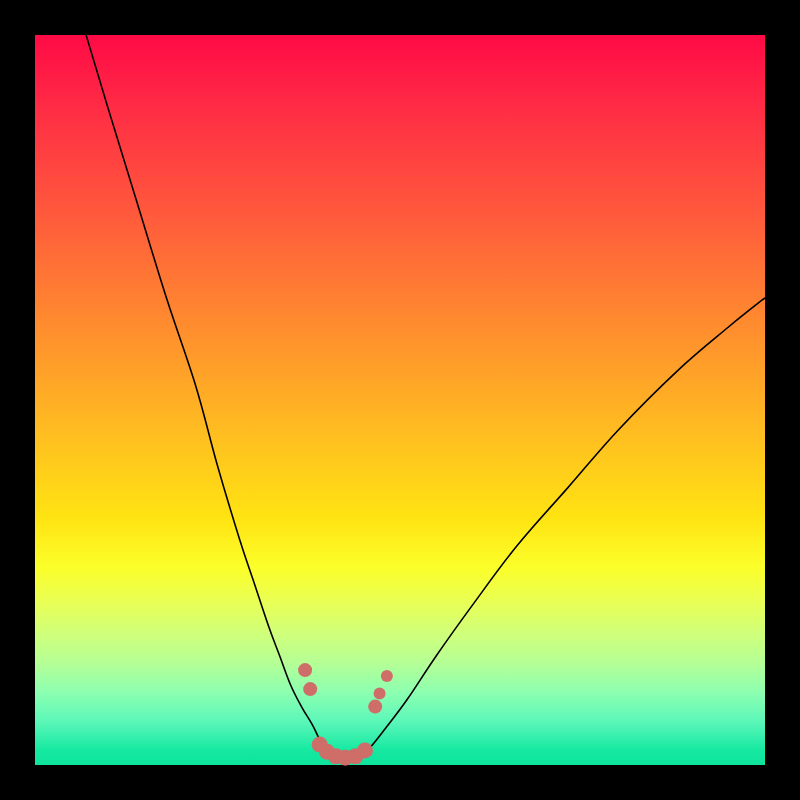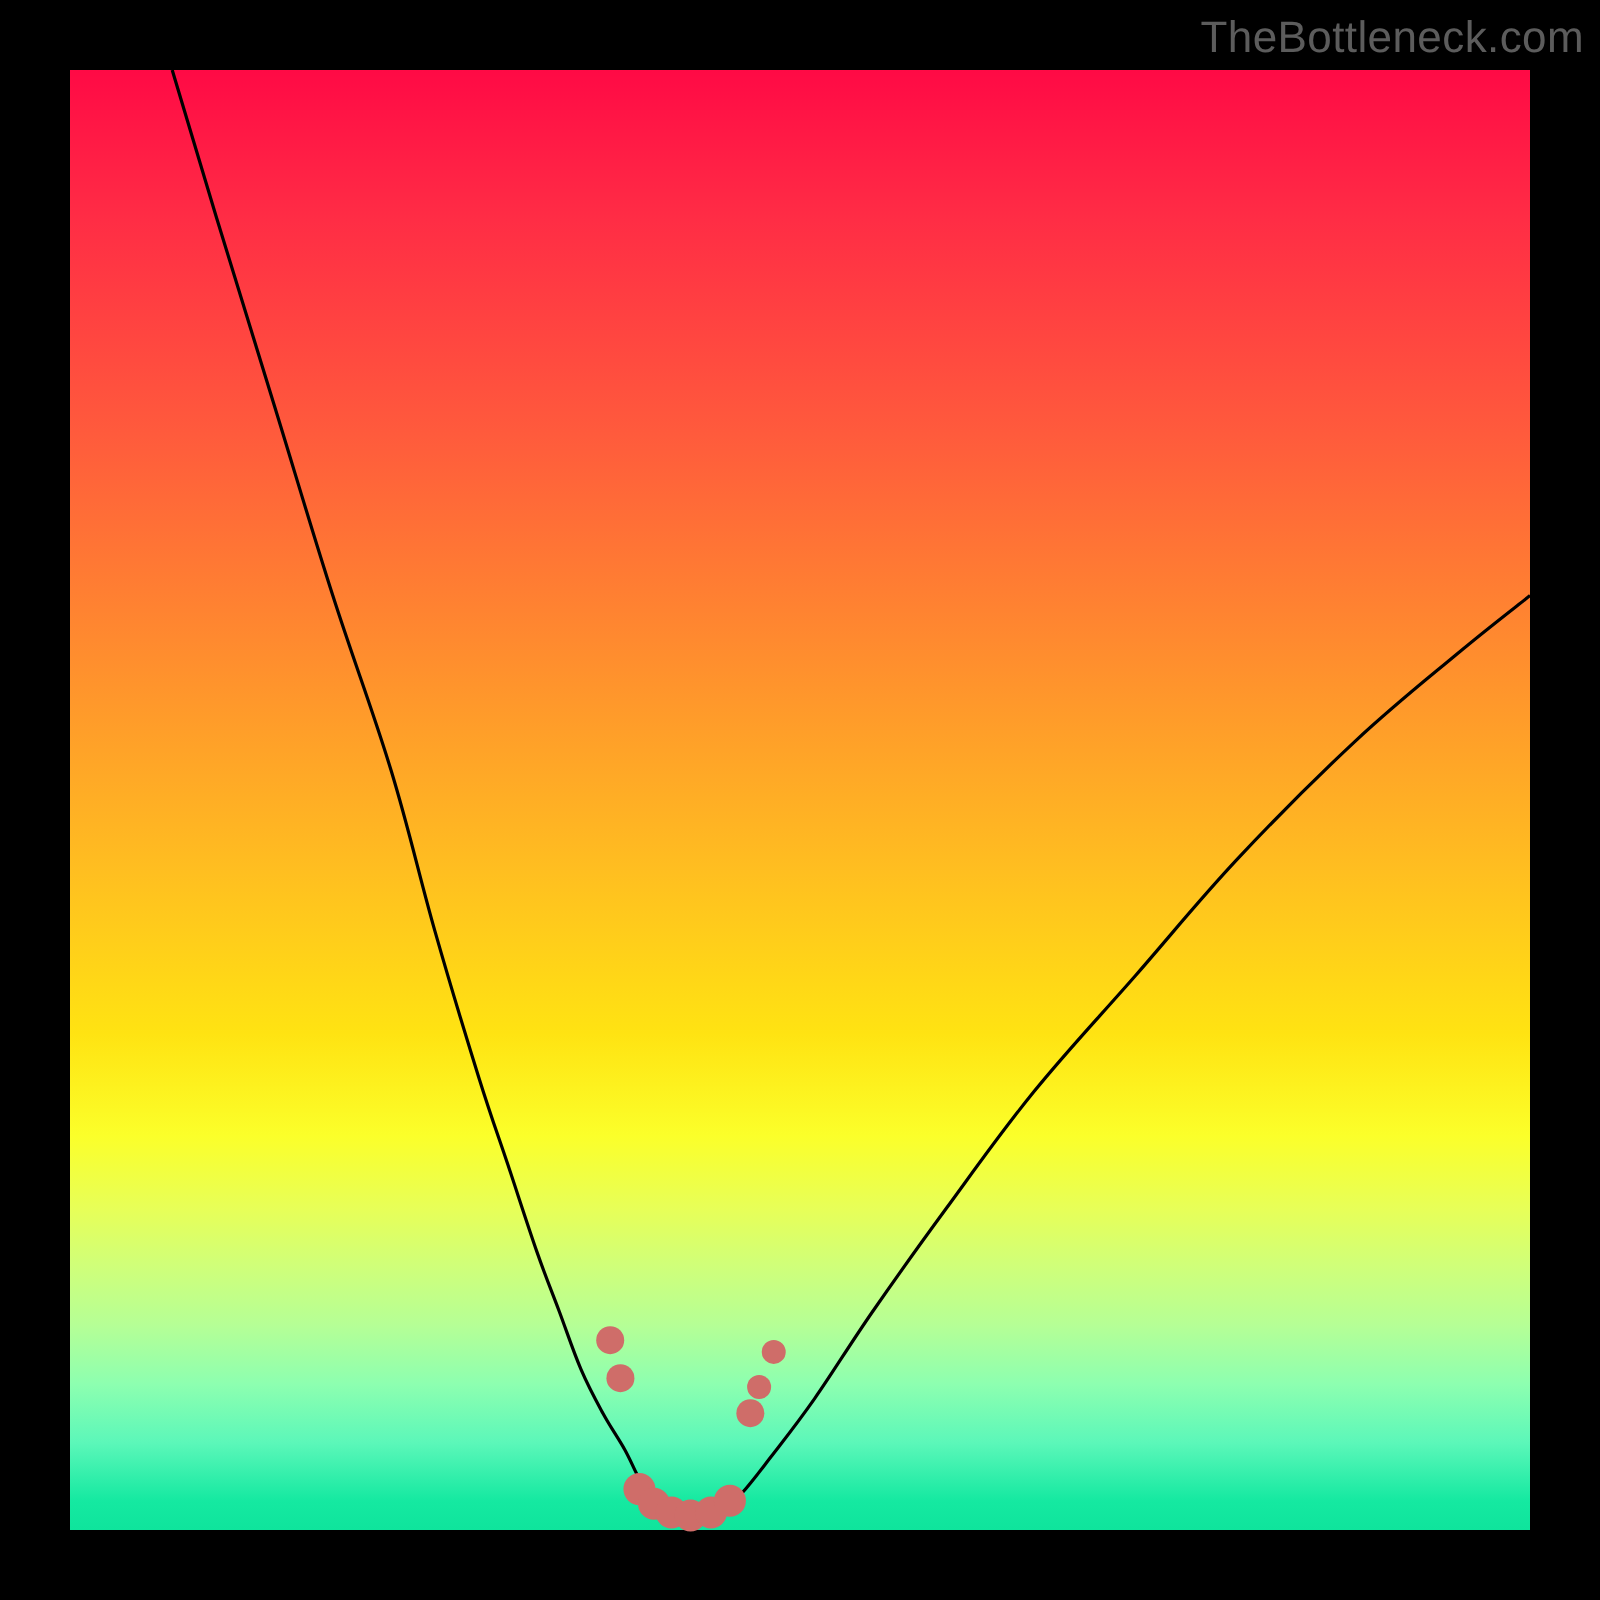--- a/index.html
+++ b/index.html
@@ -65,21 +65,20 @@
   .dot {
     fill: #cf6d69;
   }
 </style>
 </head>
 <body>
 
 <div class="plot-wrap">
   <div class="plot-bg"></div>
 
-  <div class="watermark">TheBottleneck.com</div>
 
   <svg class="curves" viewBox="0 0 730 730" preserveAspectRatio="none">
     <path id="left-curve" class="curve-line" d="M 51.1 0 C 55.042 13.139999999999999, 63.802 42.778000000000006, 73 73 C 82.19800000000001 103.222, 91.688 133.736, 102.2 167.89999999999998 C 112.712 202.06399999999996, 120.888 229.95000000000002, 131.4 262.8 C 141.912 295.65000000000003, 151.402 320.178, 160.6 350.4 C 169.798 380.62199999999996, 174.61599999999999 403.10600000000005, 182.5 430.70000000000005 C 190.38400000000001 458.29400000000004, 197.83 482.676, 204.4 503.7 C 210.97 524.7239999999999, 213.744 531.732, 219 547.5 C 224.256 563.268, 229.001 578.16, 233.6 591.3 C 238.19899999999998 604.4399999999999, 240.608 609.9879999999999, 244.55 620.5 C 248.49200000000002 631.0120000000001, 251.55799999999996 640.5020000000001, 255.49999999999997 649.7 C 259.44199999999995 658.898, 262.508 664.373, 266.45 671.6 C 270.392 678.827, 274.11499999999995 683.937, 277.4 689.85 C 280.685 695.763, 282.072 699.851, 284.7 704.45 C 287.328 709.0490000000001, 289.6348 712.3778, 292 715.4 C 294.3652 718.4222, 296.7888 720.1888, 297.84 721.24"></path>
     <path id="right-curve" class="curve-line" d="M 324.85 721.24 C 326.821 719.5318, 331.201 716.7432, 335.8 711.75 C 340.399 706.7568, 343.83 702.041, 350.4 693.5 C 356.96999999999997 684.959, 363.102 677.4399999999999, 372.3 664.3 C 381.49800000000005 651.16, 389.67400000000004 637.582, 401.50000000000006 620.5 C 413.3260000000001 603.418, 423.546 589.11, 438 569.4 C 452.454 549.6899999999999, 464.718 532.024, 481.8 511 C 498.882 489.976, 514.504 473.624, 532.9 452.6 C 551.2959999999999 431.576, 564.29 415.224, 584 394.2 C 603.71 373.176, 622.6899999999999 354.19599999999997, 642.4 335.79999999999995 C 662.11 317.40399999999994, 677.732 305.14, 693.5 292 C 709.268 278.86, 723.43 268.056, 730 262.8"></path>
     <path id="floor-curve" class="curve-line" d="M 297.84 721.24 C 298.7598 721.6342, 300.71619999999996 722.9044, 302.95 723.43 C 305.1838 723.9555999999999, 307.622 724.16, 310.25 724.16 C 312.878 724.16, 314.922 723.9555999999999, 317.55 723.43 C 320.178 722.9044, 323.536 721.6342, 324.85 721.24"></path>
     <g id="dots">
         <circle cx="270.1" cy="635.1" r="7" class="dot"></circle>
         <circle cx="275.21" cy="654.08" r="7" class="dot"></circle>
         <circle cx="284.7" cy="709.56" r="8" class="dot"></circle>
         <circle cx="292" cy="716.86" r="8" class="dot"></circle>

